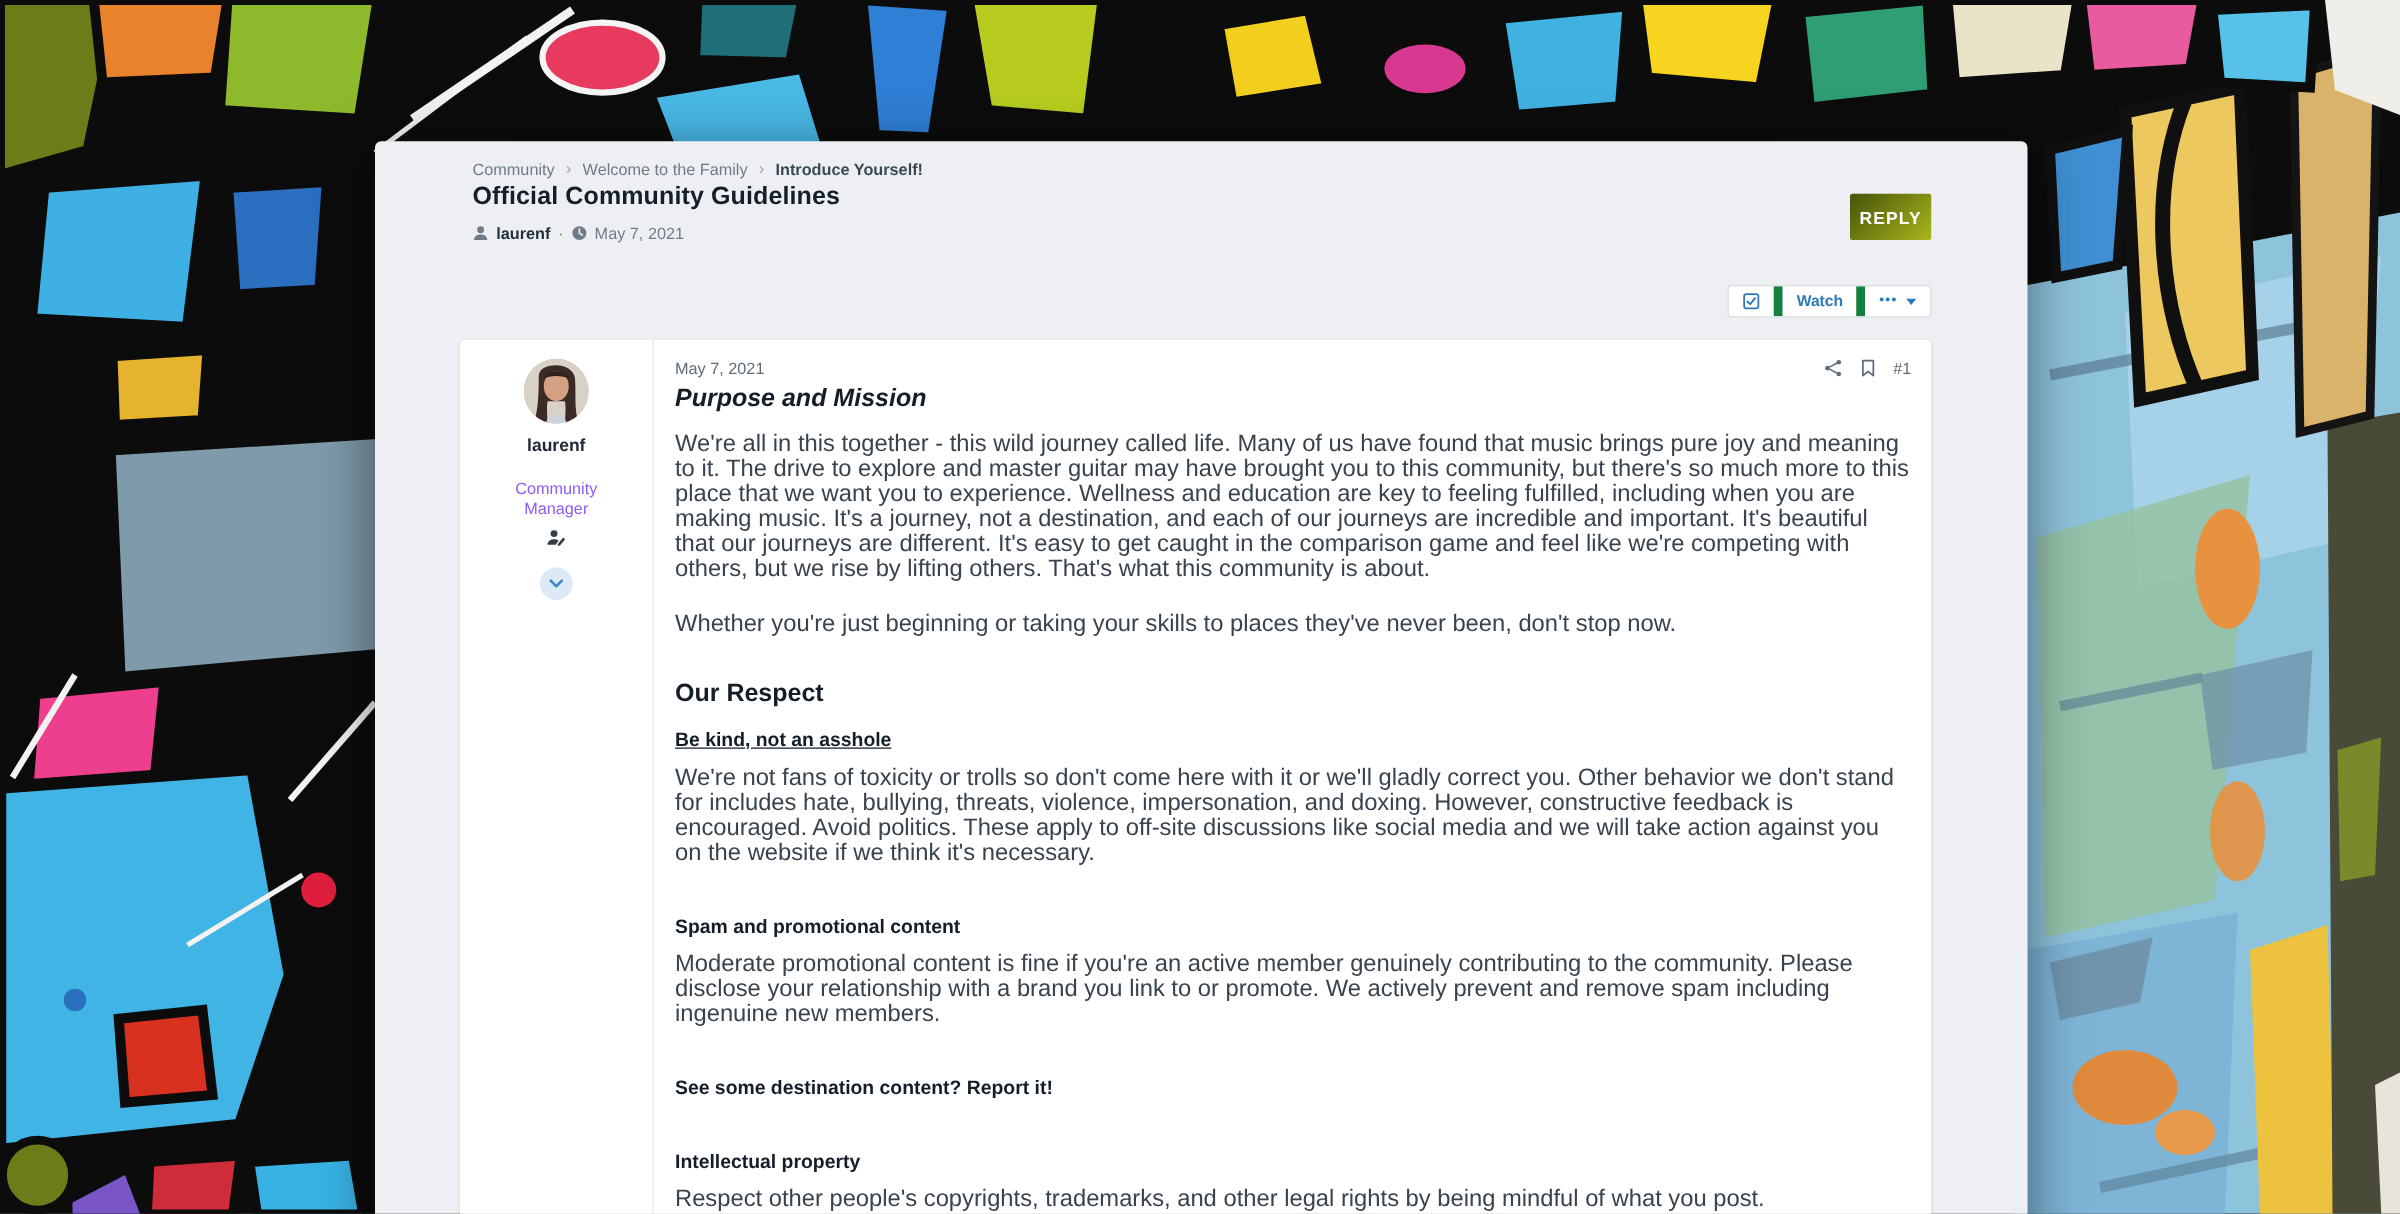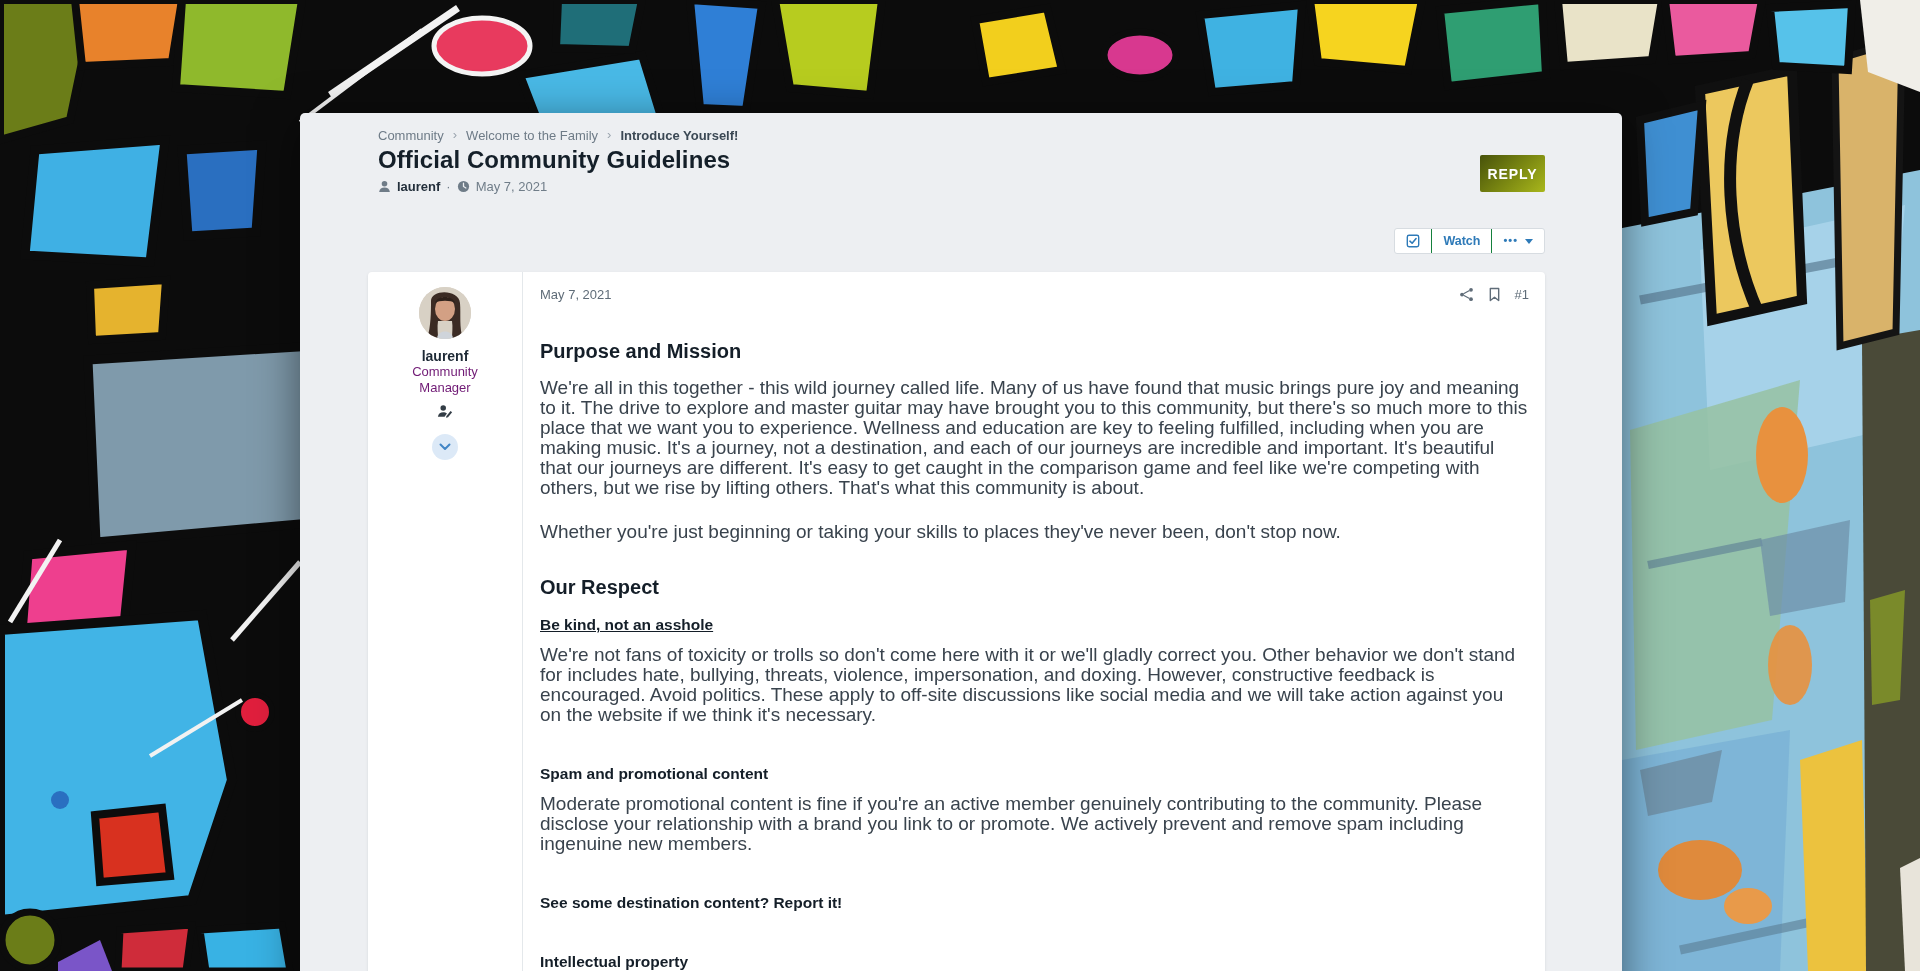--- a/index.html
+++ b/index.html
@@ -23,21 +23,21 @@
     position:absolute; left:78px; top:15px;
     display:flex; align-items:center; gap:9px;
     font-size:13px; color:#6e7b87;
   }
   .crumb-link { color:#6e7b87; cursor:pointer; }
   .crumb-sep { color:#9aa4ae; font-size:13px; transform:translateY(-1px); }
   .crumb-last { font-weight:700; color:#3b4854; }
 
   .page-title {
     position:absolute; left:78px; top:33px; margin:0;
-    font-size:24px; font-weight:700; color:#141f29; letter-spacing:.1px;
+    font-size:20px; font-weight:700; color:#141f29; letter-spacing:.1px;
   }
   .byline {
     position:absolute; left:78px; top:66px;
     display:flex; align-items:center; gap:6px;
     font-size:13px; color:#707d89;
   }
   .byline .author-link { font-weight:700; color:#232f3b; cursor:pointer; }
   .byline svg { display:block; }
 
   .reply-btn {
@@ -48,56 +48,56 @@
   }
 
   .actions-row { position:absolute; top:115px; right:77px; }
   .btn-group {
     display:flex; align-items:stretch; height:26px;
     background:#fff; border:1px solid #d7dce1; border-radius:3px; overflow:hidden;
   }
   .btn-cell {
     display:flex; align-items:center; gap:5px; padding:0 11px;
     color:#2e7ab8; font-size:12.5px; font-weight:700; cursor:pointer;
-    border-left:1px solid #15803d;
+    border-left:7px solid #15803d;
   }
   .btn-cell:first-child { border-left:none; }
   .caret { width:0; height:0; border-left:4px solid transparent; border-right:4px solid transparent; border-top:5px solid #2e7ab8; margin-left:2px; }
   .dots { letter-spacing:1px; font-size:11px; transform:translateY(-1px); }
 
   
   .post-card {
     position:absolute; left:68px; top:159px; width:1177px; bottom:0;
     background:#fff; border-radius:4px 4px 0 0; display:flex;
     box-shadow:0 1px 3px rgba(20,30,40,.10);
   }
   .author-col {
     flex:0 0 155px; width:155px; border-right:1px solid #e4e8eb;
     padding-top:15px; display:flex; flex-direction:column; align-items:center; text-align:center;
   }
   .avatar { width:52px; height:52px; border-radius:50%; overflow:hidden; cursor:pointer; background:#d8d1c5; }
   .avatar svg { display:block; }
   .author-name { margin-top:9px; font-size:14px; font-weight:700; color:#1d2935; cursor:pointer; }
-  .author-role { margin-top:0; font-size:13px; line-height:1.25; color:#701a75; width:92px; }
+  .author-role { margin-top:19px; font-size:13px; line-height:1.25; color:#8b5cf6; width:92px; }
   .badge { margin-top:7px; }
   .expand-btn {
     margin-top:12px; width:26px; height:26px; border-radius:50%; border:none; cursor:pointer;
     background:#dce9f7; display:flex; align-items:center; justify-content:center;
   }
 
   .content-col { flex:1; padding:15px 16px 24px 17px; }
   .post-meta { display:flex; align-items:center; font-size:13px; color:#5f6c78; }
   .post-meta .spacer { flex:1; }
   .meta-icons { display:flex; align-items:center; gap:14px; }
   .meta-icons .icon-btn { cursor:pointer; display:flex; align-items:center; }
   .post-number { color:#5f6c78; cursor:pointer; }
 
   .post-body { color:#39434d; }
   .post-body h2 { font-size:20px; line-height:26px; font-weight:700; color:#141e28; margin:32px 0 14px; }
-  .post-body h2.first { margin-top:36px; }
+  .post-body h2.first { margin-top:4px;font-style:italic; }
   .post-body h2 + h3 { margin-top:4px;text-decoration:underline; }
   .post-body h3 { font-size:15.5px; line-height:21px; font-weight:700; color:#141e28; margin:38px 0 10px; }
   .post-body p { font-size:19px; line-height:20px; margin:0 0 24px; max-width:992px; }
 </style>
 </head>
 <body>
 
 <svg class="bg" viewBox="0 0 1920 971" preserveAspectRatio="none" aria-hidden="true">
   <rect width="1920" height="971" fill="#0c0c0c"></rect>
 

